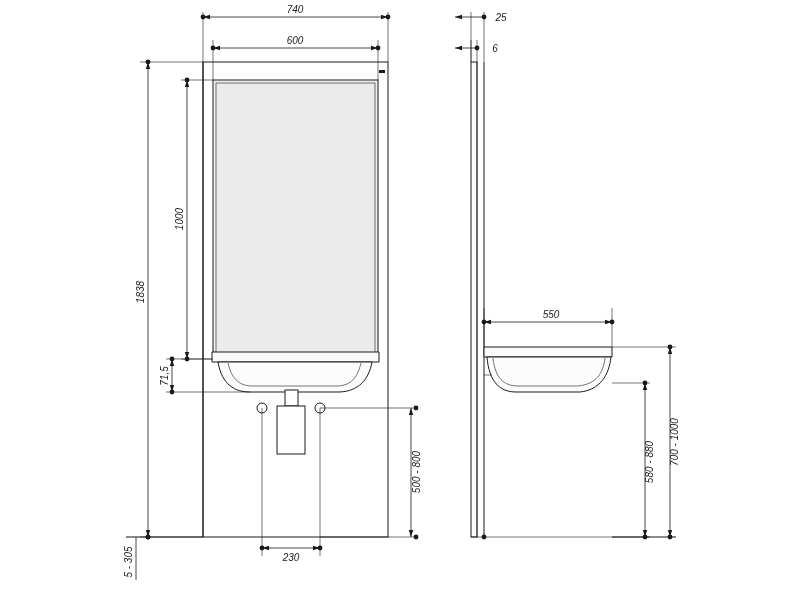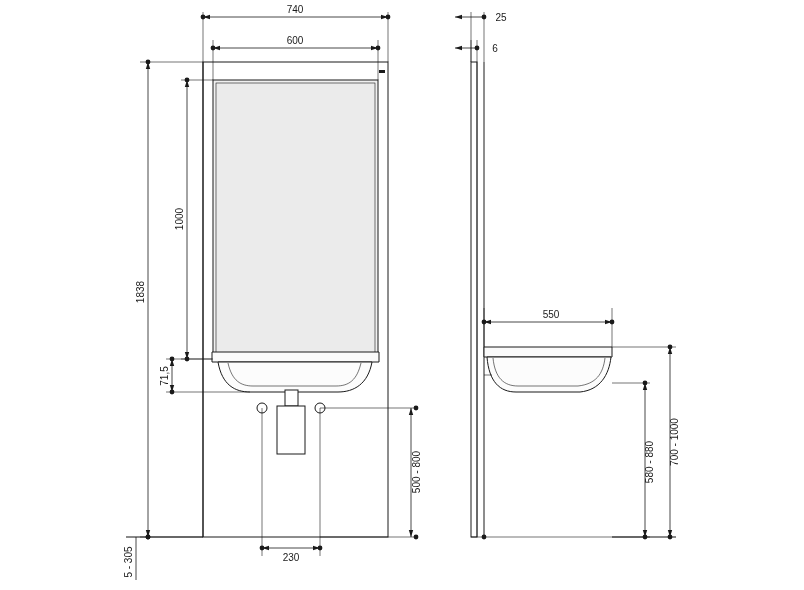--- a/index.html
+++ b/index.html
@@ -1,21 +1,21 @@
 <!DOCTYPE html>
 <html><head>
 <meta charset="utf-8">
 <style>
   html,body{margin:0;padding:0;}
   body{
     width:804px;height:590px;background:#ffffff;
     font-family:"Liberation Sans", sans-serif;
     overflow:hidden;
   }
-  #stage{position:relative;width:804px;height:590px;}
+  #stage{position:relative;width:804px;height:590px;font-style:italic;}
   svg{display:block;}
   .dimtext{
     font-family:"Liberation Sans", sans-serif;
     font-size:10px;
     fill:#1a1a1a;
   }
 </style>
 </head>
 <body>
 

